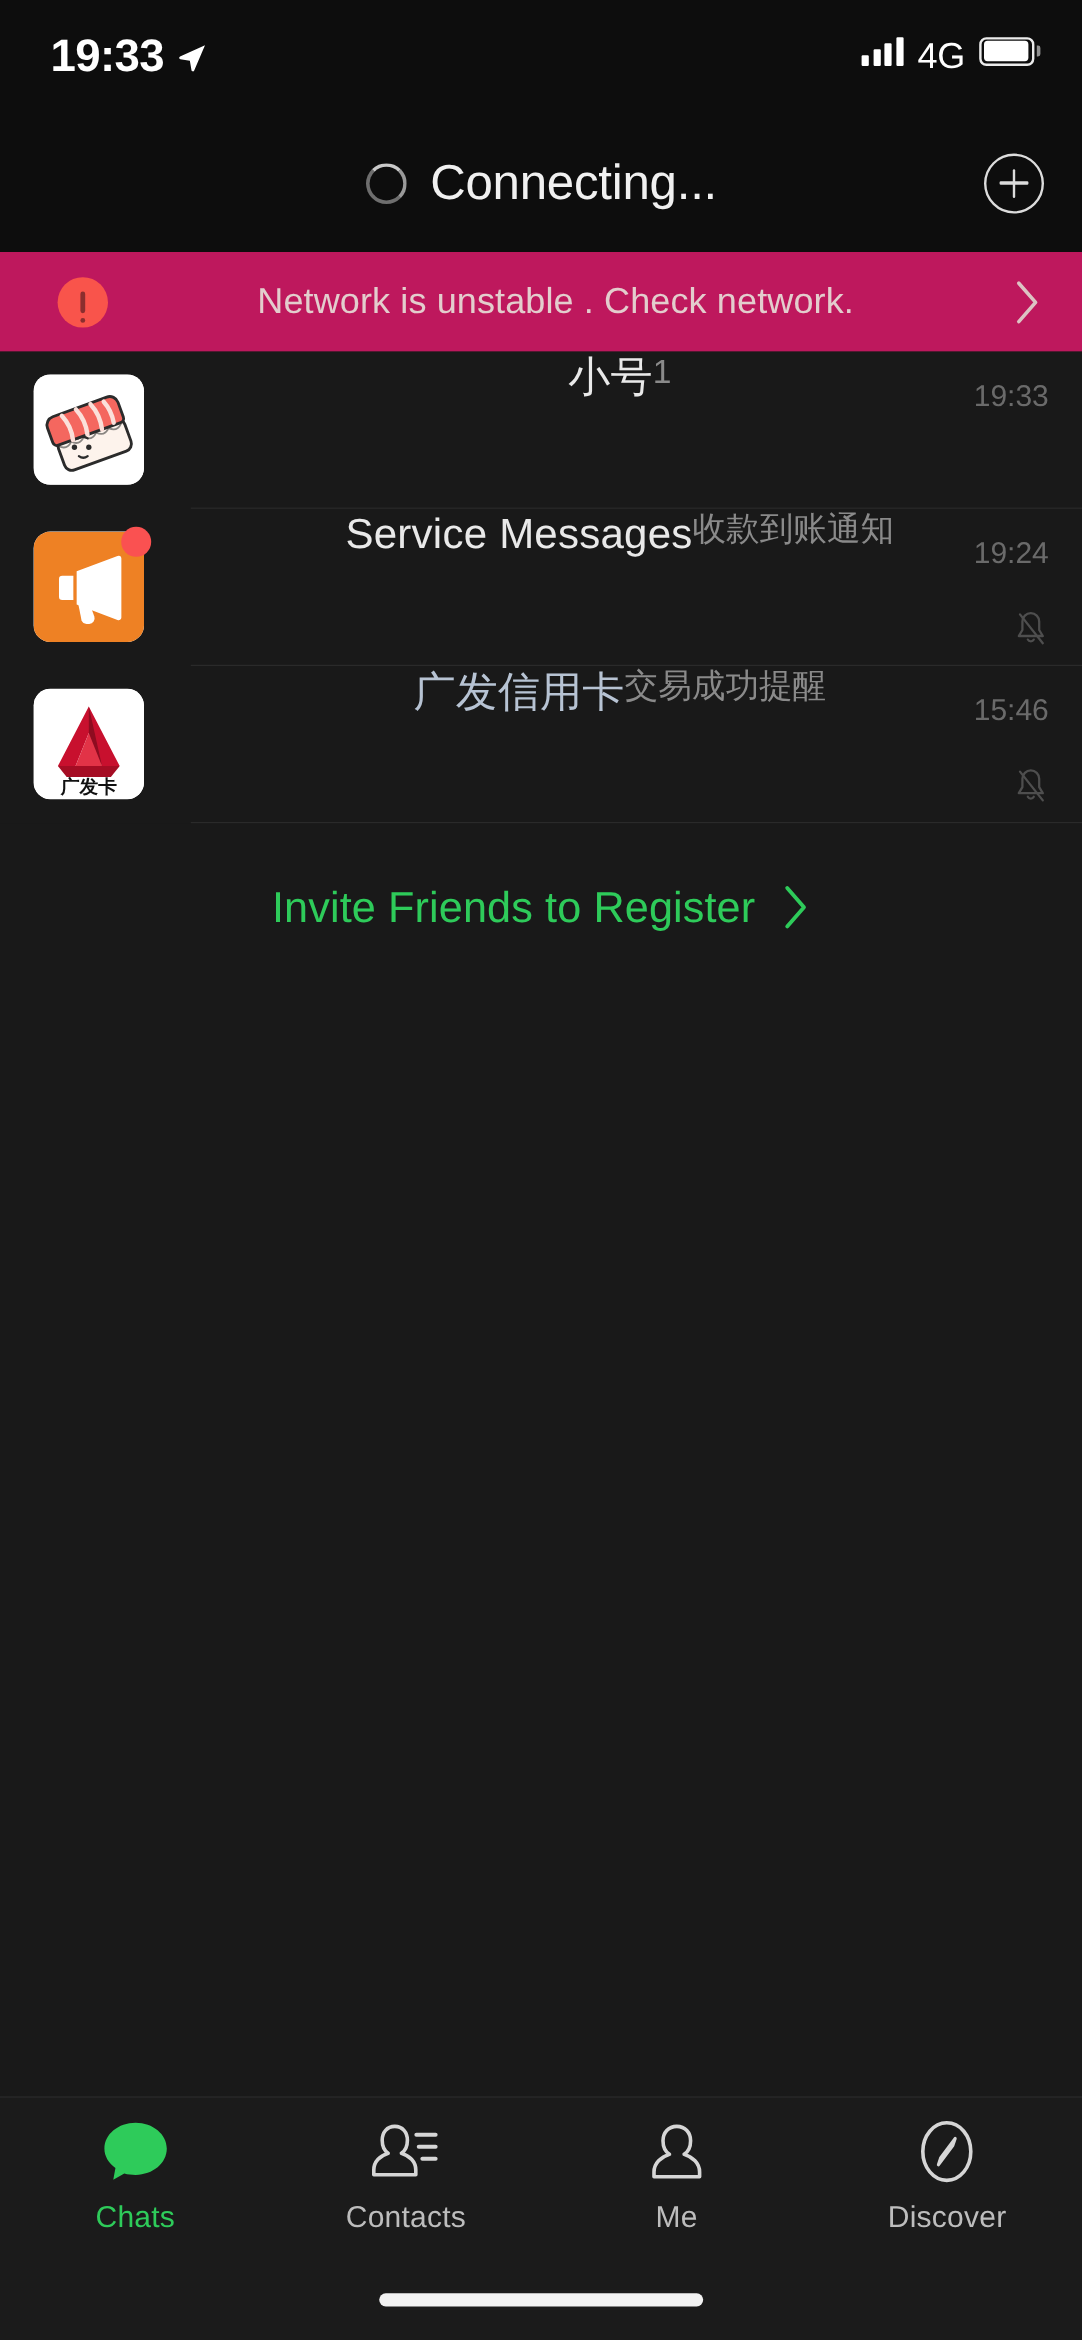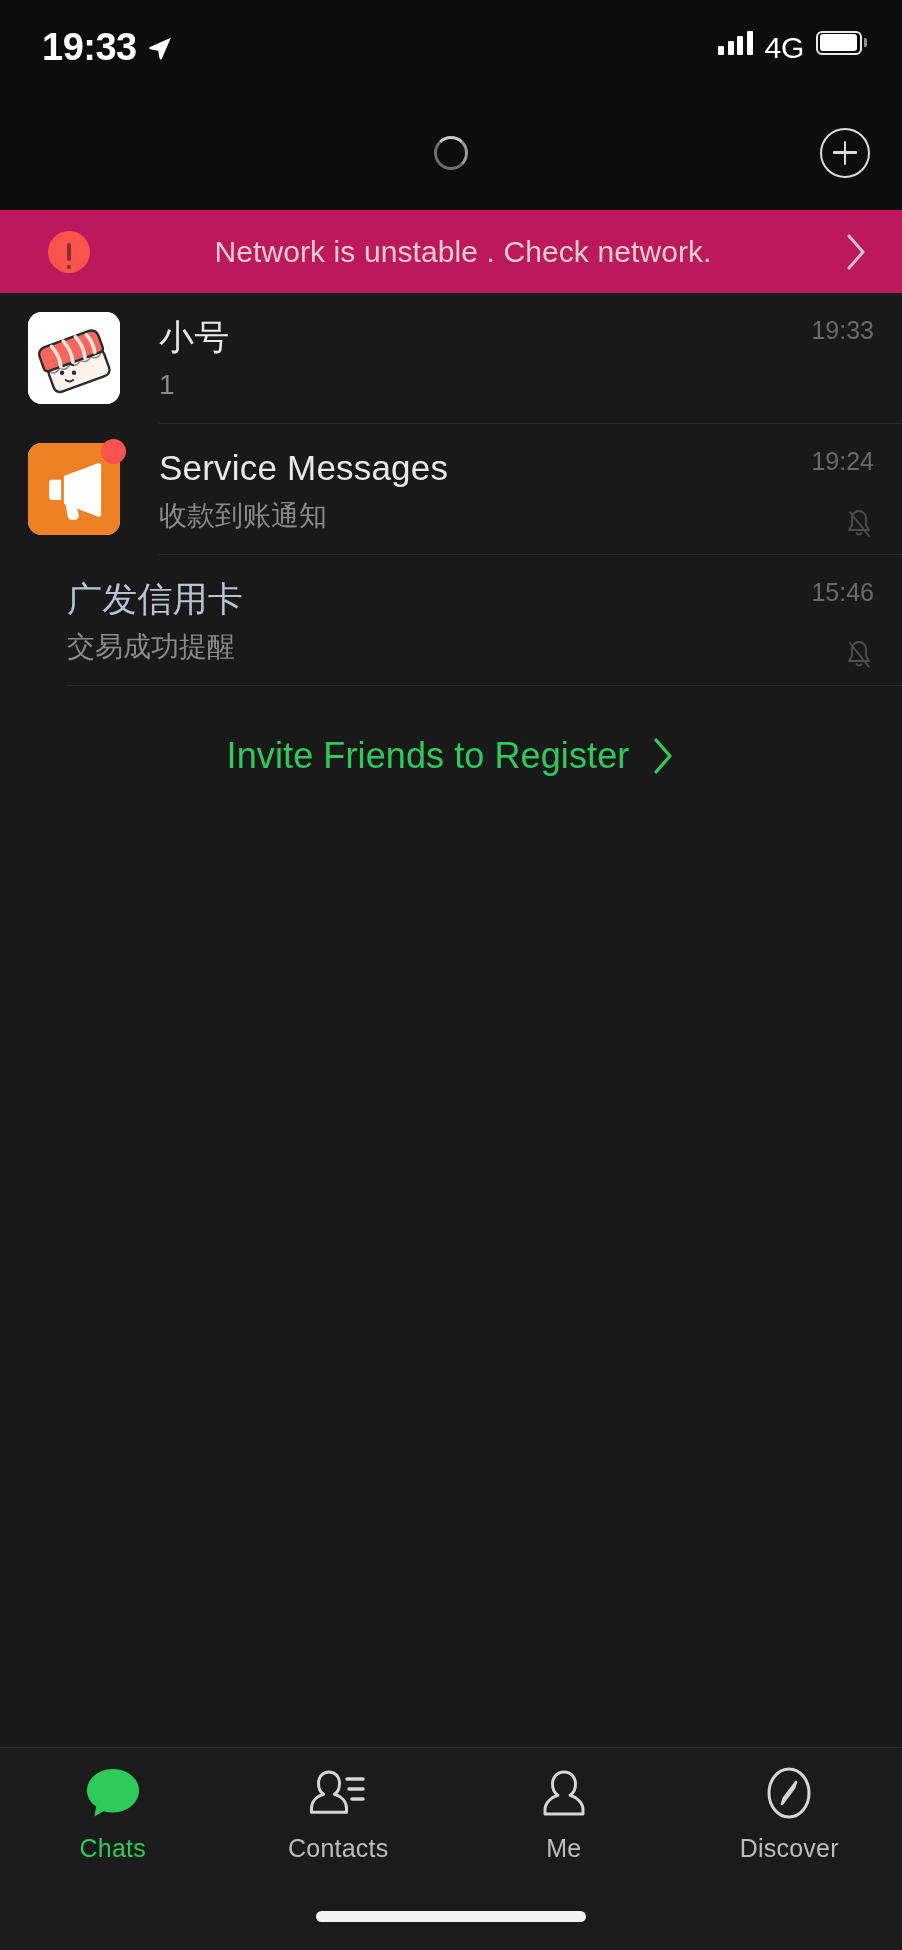--- a/index.html
+++ b/index.html
@@ -104,21 +104,21 @@
     width:92px; height:92px; border-radius:14px; overflow:hidden;
     display:block; background:#fff;
   }
   .badge-dot{
     position:absolute; top:-4px; right:-6px;
     width:25px; height:25px; border-radius:50%; background:#fa5151;
   }
   .row-body{
     flex:1; margin-left:39px; height:131px;
     border-bottom:1px solid #2a2a2a;
-    display:flex; flex-direction:column; justify-content:center;
+    display:flex; justify-content:center;
     padding-right:28px; position:relative;
   }
   .chat-row:last-child .row-body{ border-bottom:1px solid #2a2a2a; }
   .row-title{
     font-size:35px; color:#e9e9e9; font-weight:400;
     letter-spacing:.2px; line-height:1.25; margin-bottom:9px;
   }
   .row-title.cn-blue{ color:#b7c3d3; }
   .row-preview{ font-size:28px; color:#8a8a8a; line-height:1.2; }
   .row-time{
@@ -179,20 +179,21 @@
       <span class="shell"></span>
         <span class="fill"></span>
         <span class="cap"></span>
     </span>
   </div>
 </div>
 
 <div class="navbar">
   <div class="nav-title-wrap">
     <span class="spinner"></span>
+    <span class="nav-title">Connecting...</span>
   </div>
   <div class="nav-plus"></div>
 </div>
 
 <div class="banner">
   <span class="banner-icon">
       <span></span>
     </span>
   <span class="banner-text">Network is unstable . Check network.</span>
   <svg class="banner-chevron" width="22" height="38" viewBox="0 0 22 38">
@@ -251,20 +252,32 @@
         <svg width="30" height="32" viewBox="0 0 30 32">
           <path d="M15 4 a7 7 0 0 1 7 7 v7 l3 5 h-20 l3 -5 v-7 a7 7 0 0 1 7 -7z" fill="none" stroke="#4e4e4e" stroke-width="1.9" stroke-linejoin="round"></path>
           <path d="M12.5 26 a2.8 2.8 0 0 0 5 0" fill="none" stroke="#4e4e4e" stroke-width="1.9" stroke-linecap="round"></path>
           <line x1="6" y1="5" x2="25" y2="29" stroke="#4e4e4e" stroke-width="1.9" stroke-linecap="round"></line>
         </svg>
       </span>
     </div>
   </div>
 
   <div class="chat-row">
+    <div class="avatar-wrap">
+      <span class="avatar">
+        <svg viewBox="0 0 100 100">
+          <rect width="100" height="100" fill="#ffffff"></rect>
+          <path d="M50 16 L78 70 H62 L50 40 L38 70 H22 Z" fill="#c8102e"></path>
+          <path d="M50 16 L62 70 H50 Z" fill="#8e0c20"></path>
+          <path d="M50 40 L62 70 H38 Z" fill="#e23347"></path>
+          <path d="M22 70 h56 l-8 10 h-40 z" fill="#a50d24"></path>
+          <text x="50" y="94" font-family="DejaVu Sans, sans-serif" font-size="17" font-weight="bold" fill="#111" text-anchor="middle">广发卡</text>
+        </svg>
+      </span>
+    </div>
     <div class="row-body">
       <div class="row-title cn-blue">广发信用卡</div>
       <div class="row-preview">交易成功提醒</div>
       <div class="row-time">15:46</div>
       <span class="row-mute">
         <svg width="30" height="32" viewBox="0 0 30 32">
           <path d="M15 4 a7 7 0 0 1 7 7 v7 l3 5 h-20 l3 -5 v-7 a7 7 0 0 1 7 -7z" fill="none" stroke="#4e4e4e" stroke-width="1.9" stroke-linejoin="round"></path>
           <path d="M12.5 26 a2.8 2.8 0 0 0 5 0" fill="none" stroke="#4e4e4e" stroke-width="1.9" stroke-linecap="round"></path>
           <line x1="6" y1="5" x2="25" y2="29" stroke="#4e4e4e" stroke-width="1.9" stroke-linecap="round"></line>
         </svg>

